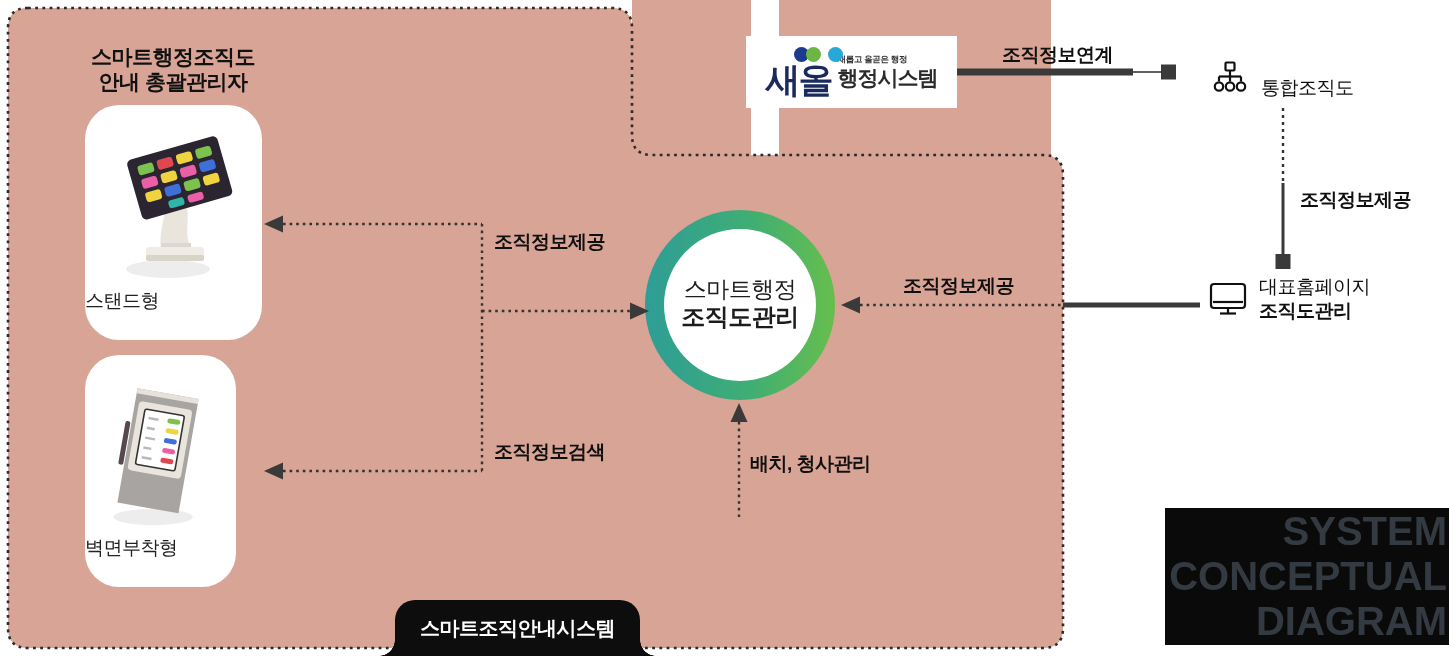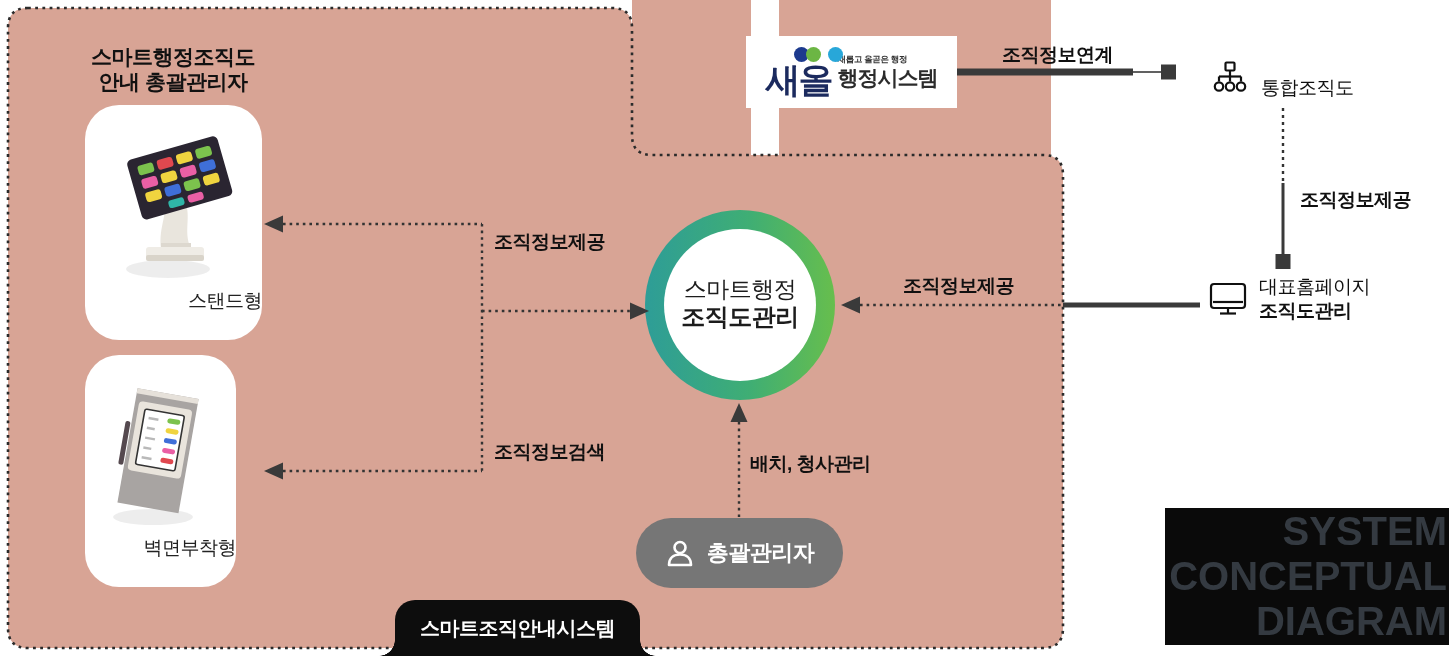--- a/index.html
+++ b/index.html
@@ -15,21 +15,21 @@
   .main-title{
     left:78px;top:44px;width:190px;text-align:center;
     font-size:21px;line-height:25px;font-weight:700;color:#111;letter-spacing:-0.5px;
   }
   .card{
     background:#ffffff;border-radius:34px;
   }
   .card1{left:85px;top:105px;width:177px;height:235px;}
   .card2{left:85px;top:355px;width:151px;height:232px;}
   .card-label{
-    position:absolute;left:0;right:0;bottom:26px;text-align:right;
+    position:absolute;left:0;right:0;bottom:26px;text-align:left;
     font-size:19px;font-weight:400;color:#222;letter-spacing:-0.5px;
   }
   .card-illustration{position:absolute;left:50%;top:26px;transform:translateX(-50%);}
 
   .circle-text{
     left:645px;top:276px;width:190px;text-align:center;color:#1c1c1c;letter-spacing:-0.5px;
   }
   .circle-text .l1{font-size:23px;font-weight:500;line-height:27px;}
   .circle-text .l2{font-size:24px;font-weight:800;line-height:28px;}
 
@@ -267,29 +267,20 @@
         <line x1="19" y1="28" x2="19" y2="33"></line>
         <line x1="11" y1="33.5" x2="27" y2="33.5"></line>
       </g>
     </svg>
     <div class="txt">
       <div class="t1">대표홈페이지</div>
       <div class="t2">조직도관리</div>
     </div>
   </div>
 
-  <div class="abs admin-pill">
-    <svg width="30" height="30" viewBox="0 0 30 30">
-      <g stroke="#ffffff" stroke-width="2.6" fill="none" stroke-linecap="round" stroke-linejoin="round">
-        <circle cx="15" cy="9.5" r="5.5"></circle>
-        <path d="M4,27 C4,19.5 9,16.5 15,16.5 C21,16.5 26,19.5 26,27 Z"></path>
-      </g>
-    </svg>
-    <div class="txt">총괄관리자</div>
-  </div>
 
   <div class="abs bottom-tab">
     <div class="txt">스마트조직안내시스템</div>
   </div>
 
   <div class="abs watermark">
     <div class="wl">SYSTEM</div>
     <div class="wl">CONCEPTUAL</div>
     <div class="wl">DIAGRAM</div>
   </div>

